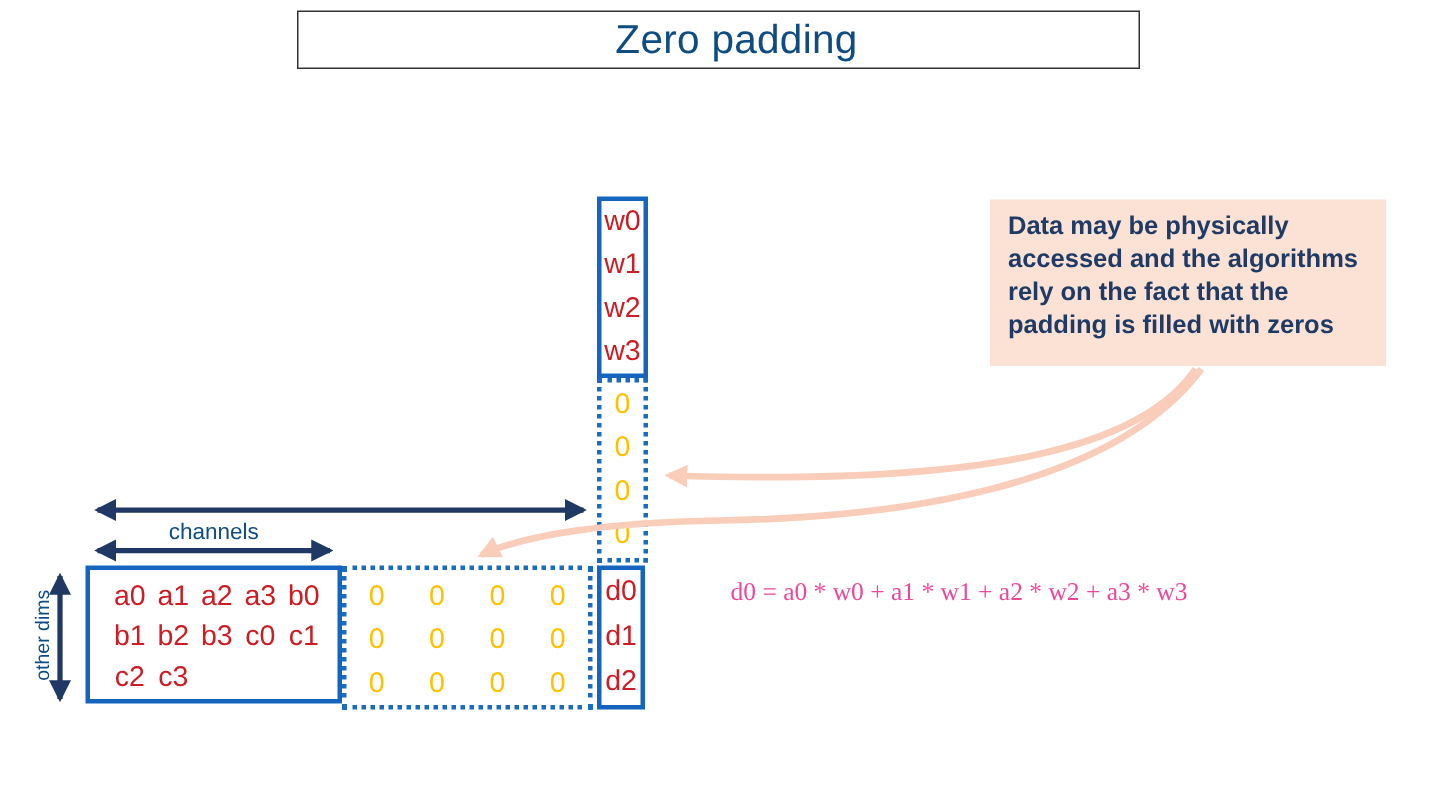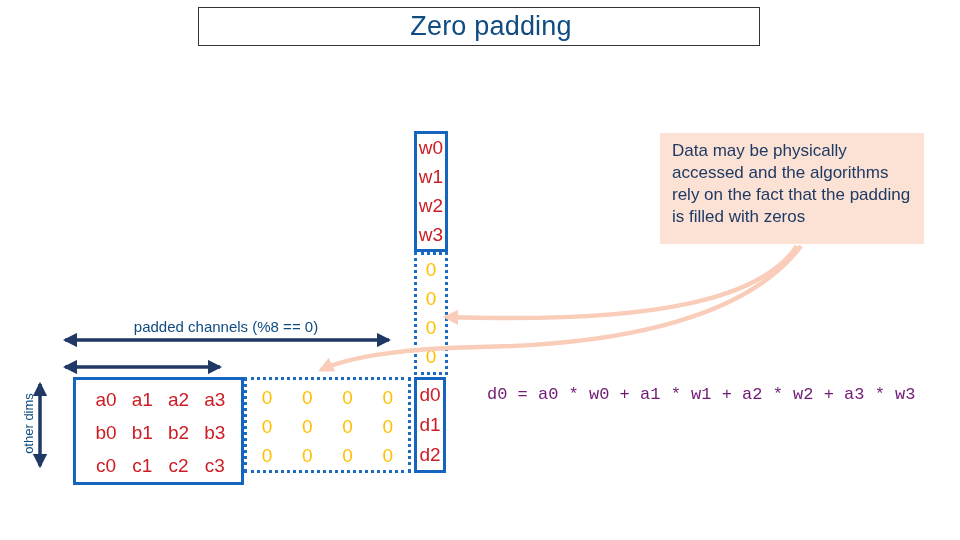--- a/index.html
+++ b/index.html
@@ -8,57 +8,57 @@
     font-family:"Liberation Sans",sans-serif;
   }
   
   .title-box{
     position:absolute;left:198px;top:7px;width:562px;height:39px;
     border:1.8px solid #333333;box-sizing:border-box;
     display:flex;align-items:center;justify-content:center;padding-left:24px;
   }
   .title-text{font-size:27px;color:#0f4c81;letter-spacing:.2px;}
   
-  .box{position:absolute;box-sizing:border-box;display:grid;place-items:center;margin-left:16px;}
+  .box{position:absolute;box-sizing:border-box;display:grid;place-items:center;}
   .solid{border:3.5px solid #1565be;}
   .dotted{border:3.2px dotted #1b6bbf;}
   .red-cell{color:#cc1c24;font-size:19px;}
   .orange-cell{color:#ffc000;font-size:19px;}
   .w-box{left:398px;top:131px;width:34px;height:121px;grid-template-rows:repeat(4,1fr);}
   .wpad-box{left:398px;top:252px;width:34px;height:123px;grid-template-rows:repeat(4,1fr);}
   .matrix-box{
-    left:57px;top:377px;width:171px;height:108px;
-    grid-template-columns:repeat(4,1fr);grid-template-rows:repeat(3,1fr);
+    left:57px;top:377px;width:171px;height:92px;
+    grid-template-columns:repeat(5,1fr);grid-template-rows:repeat(3,1fr);
     padding:4px 8px 0 12px;
   }
   .mpad-box{
     left:228px;top:377px;width:167px;height:96px;
     grid-template-columns:repeat(4,1fr);grid-template-rows:repeat(3,1fr);
     padding-top:4px;
   }
   .d-box{left:398px;top:377px;width:32px;height:96px;grid-template-rows:repeat(3,1fr);}
   
   .dim-label{position:absolute;color:#0f4c81;font-size:15px;text-align:center;}
   .padded-label{left:57px;top:318px;width:338px;}
   .channels-label{left:57px;top:346px;width:171px;}
   .other-dims-label{
     left:-18px;top:416px;width:92px;font-size:13px;
     transform:rotate(-90deg);
   }
   
   .callout{
     position:absolute;left:660px;top:133px;width:264px;height:111px;
     background:#fbe2d4;box-sizing:border-box;padding:7px 10px 0 12px;
-    color:#1f3a64;font-size:17px;line-height:22px;
+    color:#1f3a64;font-size:17px;line-height:22px;font-weight:bold;
   }
   
   .equation{
     position:absolute;left:487px;top:384px;
-    font-family:Liberation Mono, monospace;font-size:17px;line-height:22px;
-    color:#701a75;
+    font-family:Liberation Serif, serif;font-size:17px;line-height:22px;
+    color:#ec4899;
   }
   .eq-line{white-space:pre;}
   
   .overlay{position:absolute;left:0;top:0;pointer-events:none;}
 </style>
 </head>
 <body>
 
 <div class="canvas">
 
@@ -109,21 +109,21 @@
     <span class="orange-cell">0</span>
     <span class="orange-cell">0</span>
   </div>
 
   <div class="box solid d-box">
     <span class="red-cell">d0</span>
     <span class="red-cell">d1</span>
     <span class="red-cell">d2</span>
   </div>
 
-  <div class="dim-label padded-label">padded channels (%8 == 0)</div>
+  <div class="dim-label channels-label">channels</div>
   <div class="dim-label other-dims-label">other dims</div>
 
   <div class="callout">Data may be physically accessed and the algorithms rely on the fact that the padding is filled with zeros</div>
 
   <div class="equation">
     <div class="eq-line">d0 = a0 * w0 + a1 * w1 + a2 * w2 + a3 * w3</div>
   </div>
 
   <svg class="overlay" width="960" height="540" viewBox="0 0 960 540">
     <defs>

